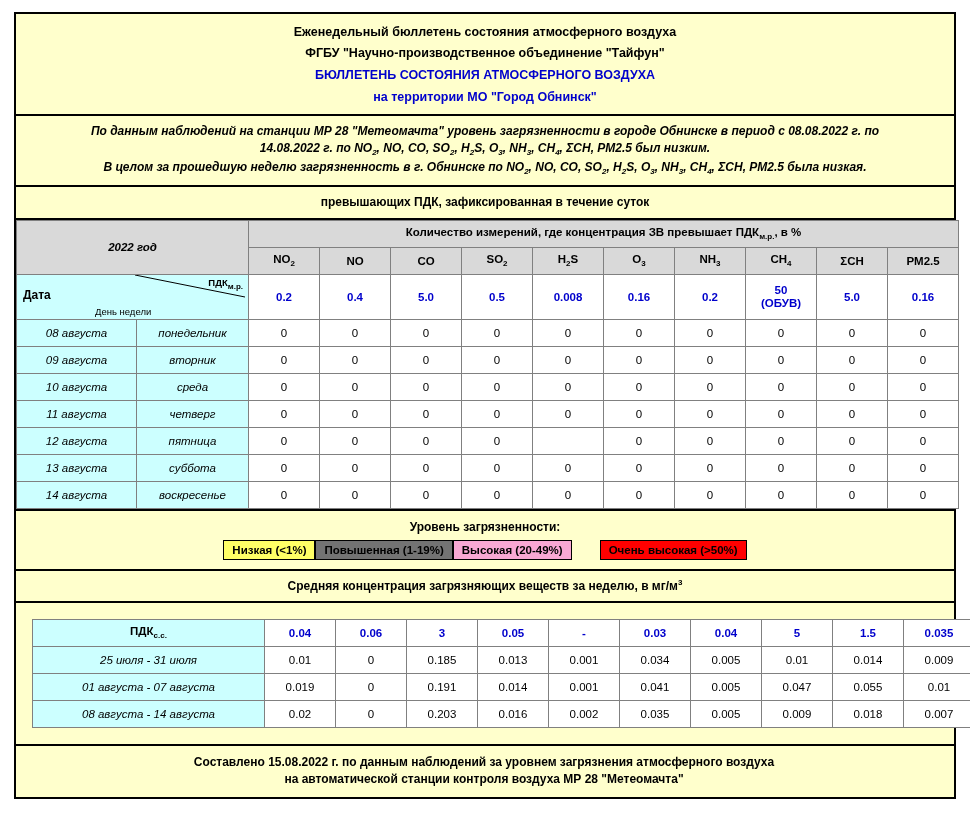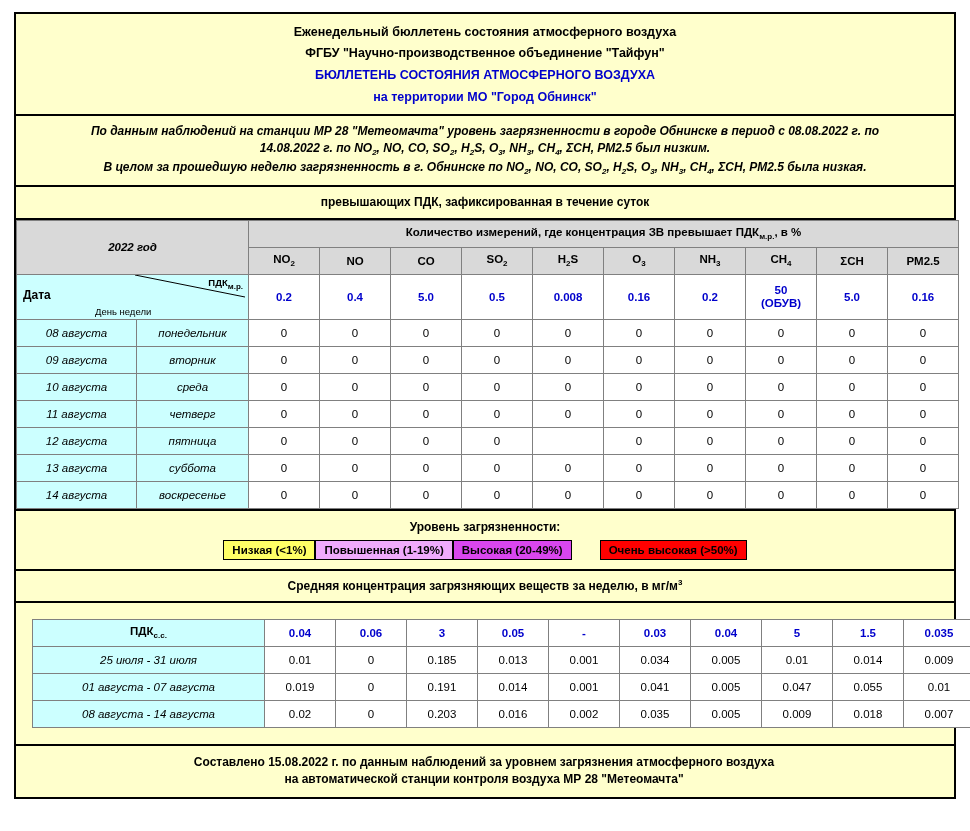--- a/index.html
+++ b/index.html
@@ -28,22 +28,22 @@
   .diag{position:relative;height:44px;background:#ccffff;}
   .diag .lbl-left{position:absolute;left:6px;top:13px;font-weight:bold;font-size:12px;}
   .diag .lbl-tr{position:absolute;right:5px;top:2px;font-size:9.5px;font-weight:bold;}
   .diag .lbl-bl{position:absolute;left:78px;bottom:2px;font-size:9.5px;}
   .diag svg{position:absolute;left:0;top:0;}
   .legend-wrap{padding:5px 8px 9px;}
   .legend-title{font-size:12px;font-weight:bold;margin:4px 0 6px;}
   .legend-row{display:flex;justify-content:center;}
   .chip{border:1px solid #000;font-size:11.5px;font-weight:bold;padding:3px 8px;}
   .chip.low{background:#ffff66;}
-  .chip.med{background:#f0abfc;text-align:right;}
-  .chip.high{background:#d946ef;}
+  .chip.med{background:#737373;text-align:right;}
+  .chip.high{background:#f9a8d4;}
   .chip.vhigh{background:#ff0000;color:#000;margin-left:28px;}
   .foot{font-size:12px;font-weight:bold;line-height:1.45;padding:8px;}
 </style>
 </head>
 <body>
 
 <div class="page">
   <div class="sheet">
 
     <div class="band">

